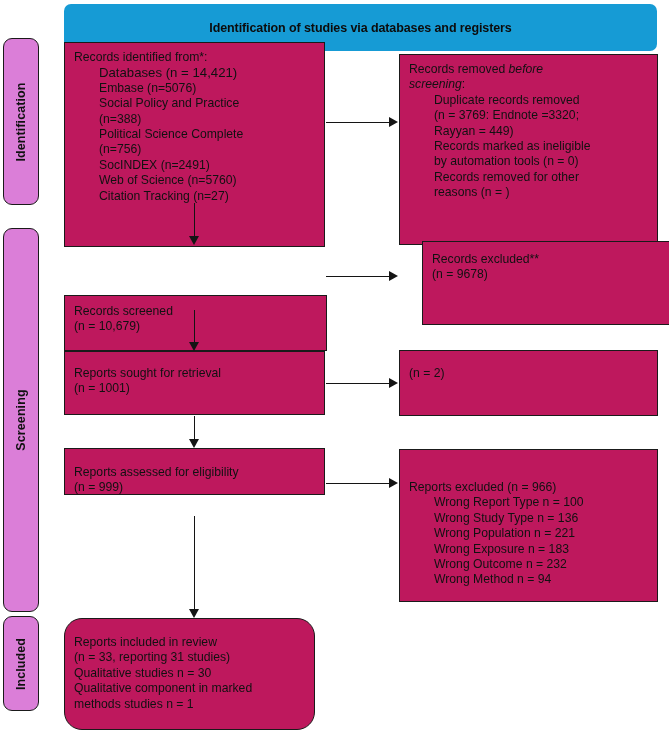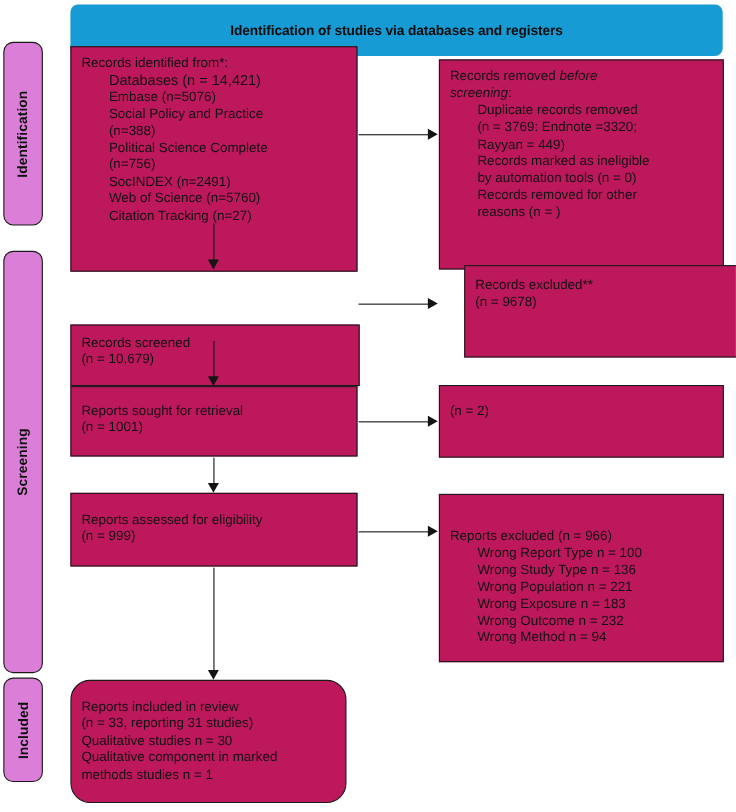--- a/index.html
+++ b/index.html
@@ -84,21 +84,21 @@
   }
   .box p { margin: 0; white-space: pre-wrap; }
   .ind1 { padding-left: 25px; }
   .big  { font-size: 13.2px; }
   .ital { font-style: italic; }
 
   
   #box-identified      { left: 64px;  top: 42px;  width: 261px; height: 205px; }
   #box-screened        { left: 64px;  top: 253px; width: 263px; height: 56px;  padding-top: 8px; margin-top: 42px; }
   #box-sought          { left: 64px;  top: 351px; width: 261px; height: 64px;  padding-top: 14px; }
-  #box-assessed        { left: 64px;  top: 448px; width: 261px; height: 67px;  padding-top: 16px; }
+  #box-assessed        { left: 64px;  top: 448px; width: 261px; height: 47px;  padding-top: 16px; }
   #box-included-review { left: 64px;  top: 618px; width: 251px; height: 112px; padding-top: 16px; border-radius: 18px; }
 
   
   #box-removed         { left: 399px; top: 42px;  width: 259px; height: 191px; margin-top: 12px; }
   #box-excluded        { left: 422px; top: 241px; width: 259px; height: 84px;  padding-top: 10px; }
   #box-not-retrieved   { left: 399px; top: 350px; width: 259px; height: 66px;  padding-top: 15px; }
   #box-reports-excl    { left: 399px; top: 449px; width: 259px; height: 153px; padding-top: 30px; }
 
   
   .hline {

